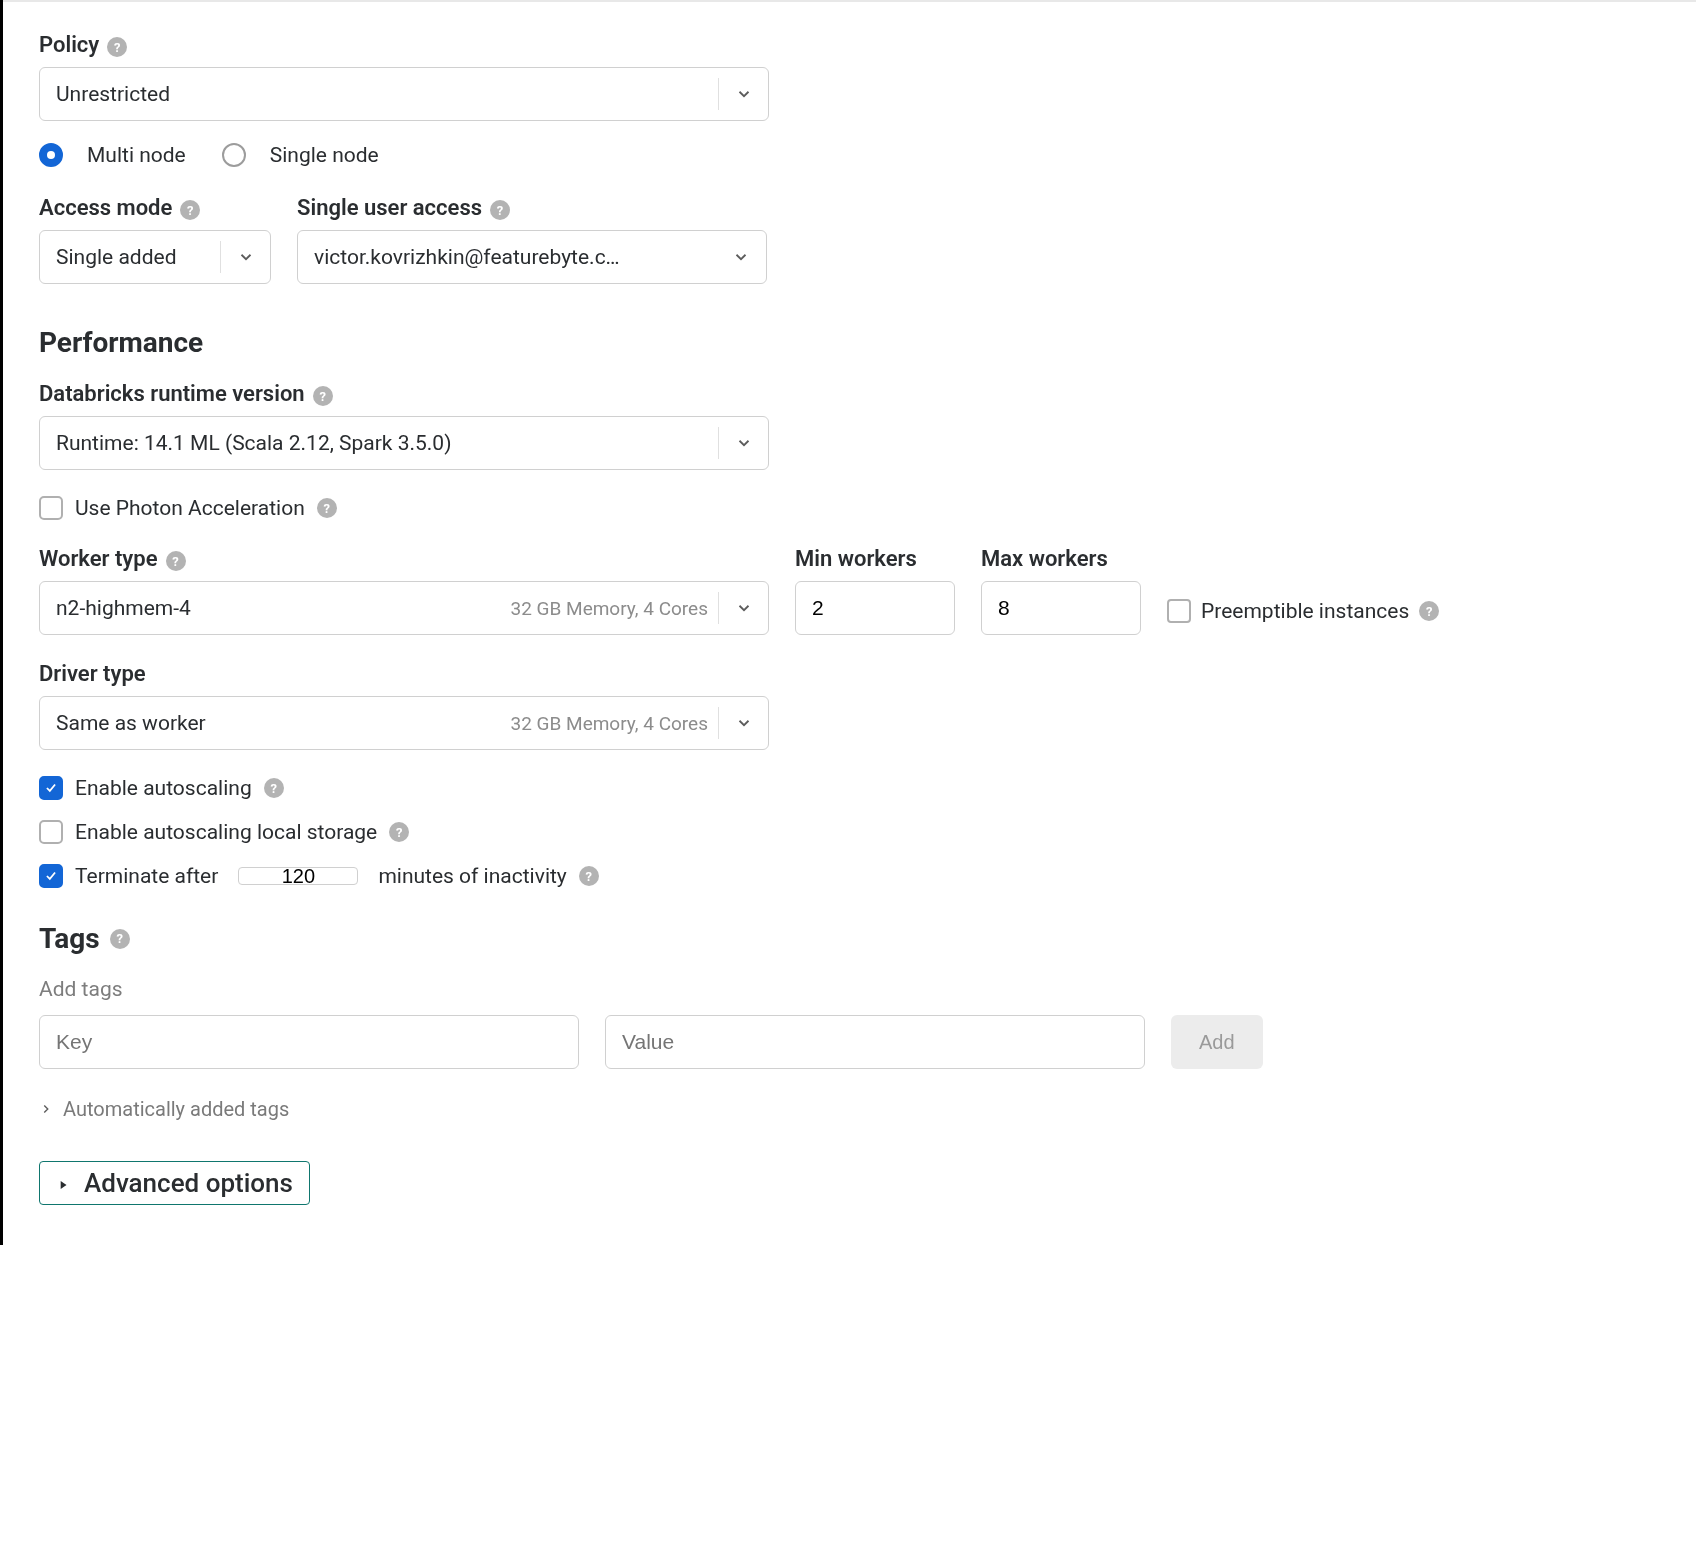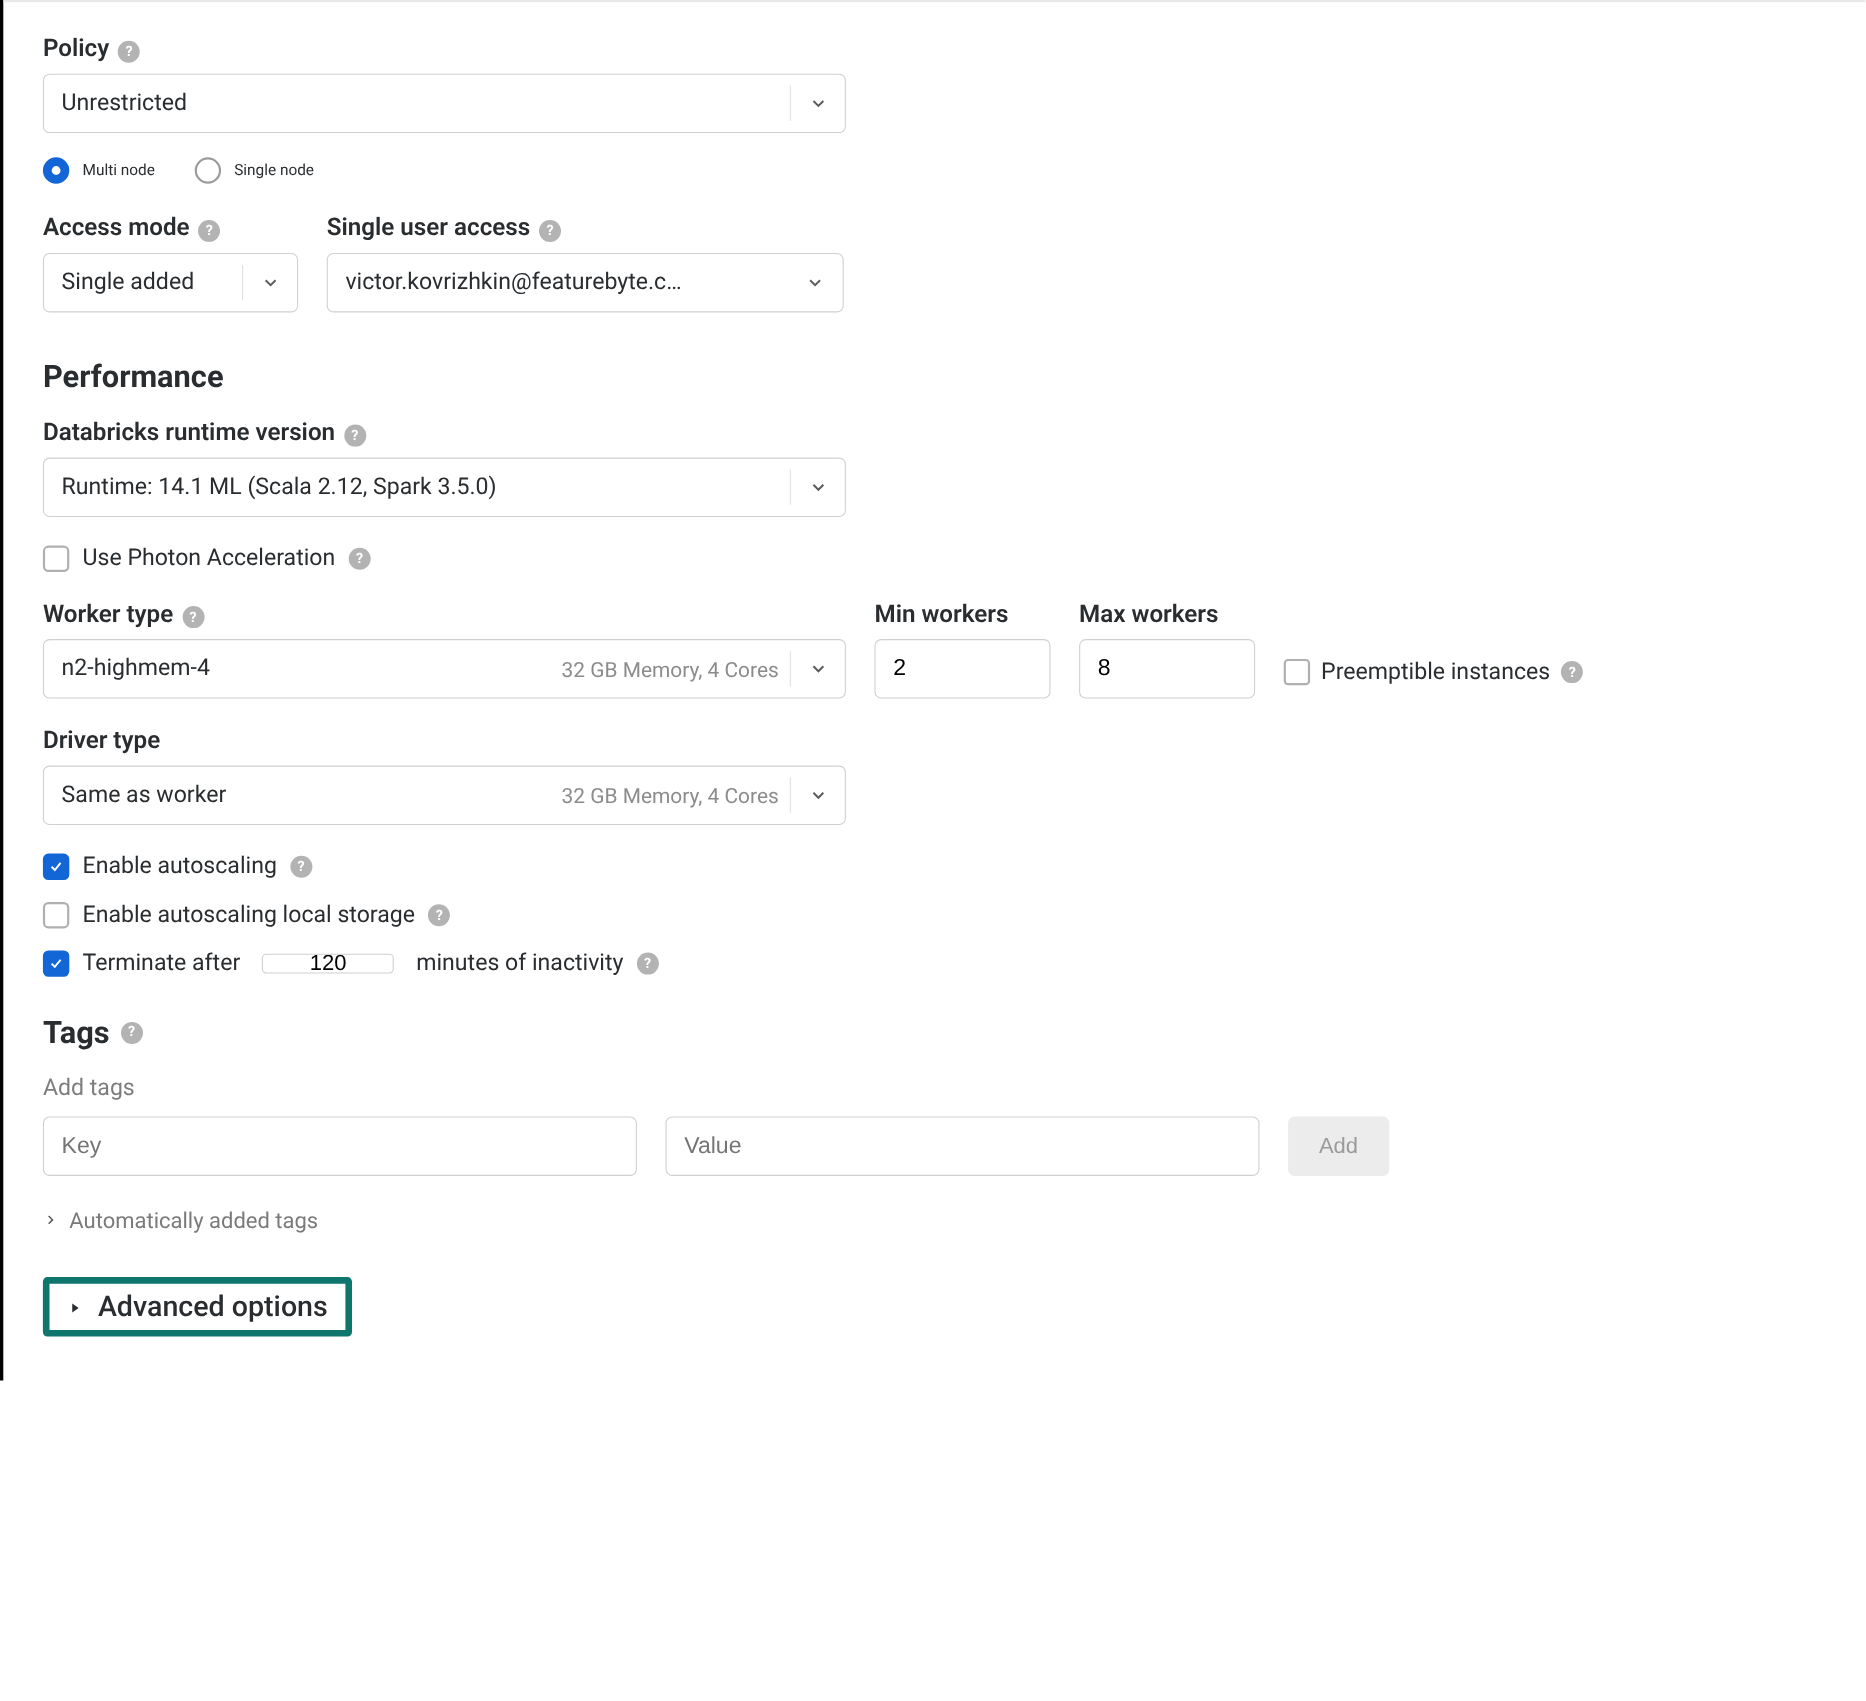--- a/index.html
+++ b/index.html
@@ -36,21 +36,21 @@
   .chev path { stroke: #5c5c5c; stroke-width: 2.4; fill: none; }
   .row { display: flex; gap: 26px; align-items: flex-end; flex-wrap: wrap; }
   .col { display: flex; flex-direction: column; }
   .radio-row { display: flex; gap: 36px; align-items: center; margin: 22px 0 28px 0; }
   .radio {
     width: 24px; height: 24px; border-radius: 50%;
     border: 2px solid #9c9c9c; display: inline-flex; align-items: center; justify-content: center;
   }
   .radio.checked { border-color: #1366d6; background: #1366d6; }
   .radio.checked .dot { width: 8px; height: 8px; border-radius: 50%; background: #fff; }
-  .radio-item { display: flex; align-items: center; gap: 12px; font-size: 14px; }
+  .radio-item { display: flex; align-items: center; gap: 24px; font-size: 21px; }
   h2.section { font-size: 28px; font-weight: 700; margin: 42px 0 22px 0; }
   h2.section.tags { display: flex; align-items: center; gap: 10px; margin-top: 34px; }
   .chk-row { display: flex; align-items: center; gap: 12px; margin: 20px 0; font-size: 21px; }
   .chk {
     width: 24px; height: 24px; border-radius: 5px;
     border: 2px solid #b0b0b0; background: #fff;
     display: inline-flex; align-items: center; justify-content: center;
   }
   .chk.checked { background: #1366d6; border-color: #1366d6; }
   .chk.checked svg { width: 14px; height: 14px; }
@@ -65,21 +65,21 @@
   .add-btn {
     height: 54px; padding: 16px 28px; border: none; border-radius: 6px;
     background: #ececec; color: #9a9a9a; font-size: 20px;
   }
   .auto-tags-row {
     display: flex; align-items: center; gap: 10px; color: #7a7a7a;
     margin-top: 28px; font-size: 20px;
   }
   .adv-box {
     display: inline-flex; align-items: center; gap: 14px;
-    border: 6px solid #0f766e; border-radius: 4px;
+    border: 1px solid #0f766e; border-radius: 4px;
     padding: 6px 16px; font-size: 26px; font-weight: 500;
     margin-top: 40px;
   }
   .tri-right svg { width: 14px; height: 14px; }
   .tri-right path { fill: #2a2d30; }
   .spacer-top { margin-top: 26px; }
   .grp-inline { display: flex; align-items: center; gap: 10px; }
 </style>
 </head>
 <body>

